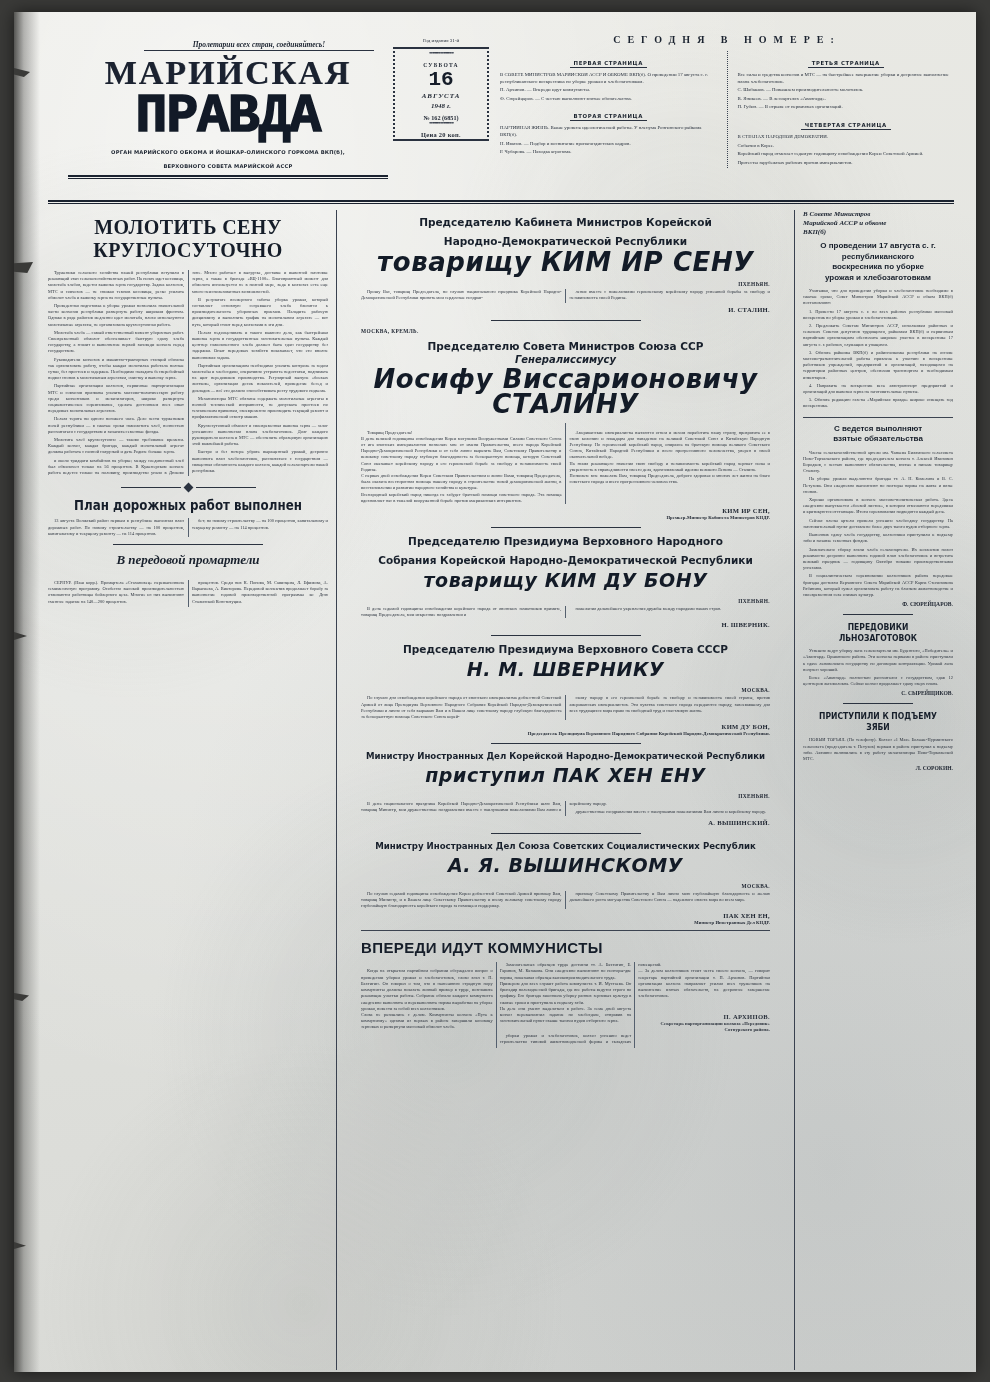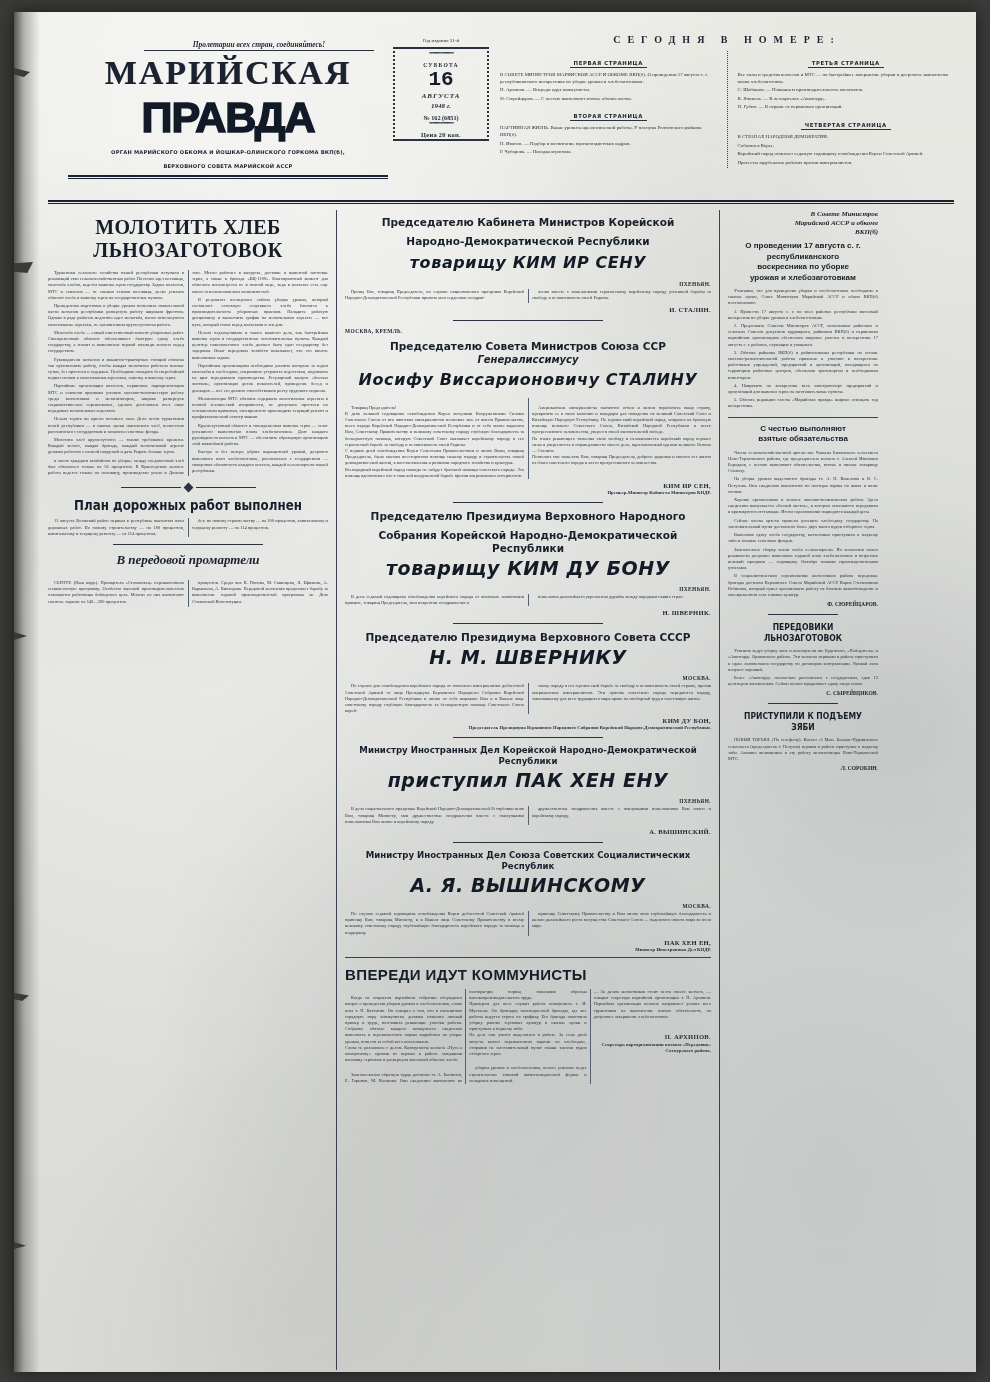--- a/index.html
+++ b/index.html
@@ -70,22 +70,22 @@
     border-bottom:1px solid #2a3240; padding-bottom:1px;
     filter: blur(.15px);
   }
   .nameplate { position:absolute; left:20px; top:26px; width:320px; text-align:center; }
   .np-top {
     font-family:"Liberation Serif", serif; font-weight:700;
     font-size:34px; letter-spacing:2px; color:#1b2230; line-height:34px;
     text-shadow:.4px .4px 0 rgba(30,38,52,.5);
   }
   .np-main {
-    font-family:Liberation Sans, sans-serif; font-weight:700;
-    font-size:43px; line-height:50px; letter-spacing:-1px;
+    font-family:Liberation Mono, monospace; font-weight:700;
+    font-size:53px; line-height:50px; letter-spacing:-1px;
     color:#121a27; margin-top:2px;
     -webkit-text-stroke:1.6px #121a27;
   }
   .np-sub {
     margin-top:7px; font-family:"DejaVu Sans", sans-serif; font-weight:700;
     font-size:5.2px; line-height:7px; letter-spacing:.2px; color:#1e2632;
     filter: blur(.15px);
   }
   .np-rule { margin-top:5px; border-top:2.5px solid #1b2330; border-bottom:1px solid #1b2330; height:4px; }
 
@@ -125,42 +125,42 @@
     padding:0 4px 1px; margin:0 auto 4px; filter:blur(.15px);
   }
   .toc-head-wrap { text-align:center; }
   .toc-entry { font-size:4.9px; line-height:6.6px; color:#29313d; margin-bottom:2px; filter:blur(.18px);}
   .toc-lead { text-indent:0; }
   .masthead-rule { position:absolute; left:0; right:0; bottom:2px; border-top:2.5px solid #1b2330; border-bottom:1px solid #1b2330; height:4px;}
 
   
   #main { position:relative; display:flex; margin-top:4px; height:1160px; }
   .col-left  { width:288px; padding-right:8px; }
-  .col-mid   { width:384px; padding:0 8px; border-left:1px solid #39414f; border-right:1px solid #39414f; }
+  .col-mid   { width:459px; padding:0 24px; border-left:1px solid #39414f; border-right:1px solid #39414f; }
   .col-right { width:158px; padding-left:8px; }
 
   .two-col { column-count:2; column-gap:8px; column-rule:1px solid #55606e; }
   .three-col { column-count:3; column-gap:7px; column-rule:1px solid #55606e; }
 
   
   h1.lead {
     font-family:"Liberation Serif", serif; font-weight:700;
     font-size:20px; line-height:23px; text-align:center;
     margin:6px 0 8px; letter-spacing:.4px; color:#151d29;
     filter: blur(.12px);
   }
   h2.tgram-to {
     font-family:"DejaVu Sans", sans-serif; font-weight:700;
     font-size:10.5px; line-height:13px; text-align:center;
     margin:6px 0 1px; color:#18202c; filter:blur(.12px);
   }
   h2.tgram-to.small { font-size:8.6px; line-height:11px; }
   h3.tgram-name {
     font-family:"DejaVu Sans", sans-serif; font-weight:700; font-style:italic;
-    font-size:16px; line-height:25px; text-align:center; margin:2px 0 6px;
+    font-size:26px; line-height:25px; text-align:center; margin:2px 0 6px;
     letter-spacing:.6px; color:#131b27; filter:blur(.12px);
   }
   h3.tgram-name.sz2 { font-size:19px; line-height:23px; }
   .gen-line {
     font-family:"DejaVu Sans", sans-serif; font-weight:700; font-style:italic;
     font-size:10px; text-align:center; margin:0; color:#18202c; filter:blur(.12px);
   }
   .place { font-size:5.4px; font-weight:700; letter-spacing:.4px; margin:0 0 2px; filter:blur(.15px);}
   .place.right { text-align:right; }
   .sig { text-align:right; font-weight:700; font-size:6.6px; margin-top:3px; letter-spacing:.3px; filter:blur(.15px);}
@@ -180,21 +180,21 @@
   }
   h2.cond {
     font-family:"DejaVu Sans", sans-serif; font-weight:700;
     font-size:13.5px; text-align:center; margin:6px 0 5px;
     transform:scaleX(.88); color:#161e2a; filter:blur(.12px);
   }
 
   
   .rt-box { border-bottom:1px solid #3b4350; padding-bottom:5px; margin-bottom:6px; }
   .rt-kicker {
-    text-align:right; font-style:italic; font-weight:700;
+    text-align:left; font-style:italic; font-weight:700;
     font-size:7px; line-height:9px; margin-bottom:4px; color:#1b2330;
     filter:blur(.13px);
   }
   .rt-title {
     text-align:center; font-family:"Liberation Sans", sans-serif; font-weight:700;
     font-size:8px; line-height:10.5px; margin:2px 0 5px; color:#161e2a;
     filter:blur(.13px);
   }
   .rt-title.cond { font-family:"DejaVu Sans", sans-serif; font-size:8.5px; transform:scaleX(.9); }
   .rt-sig { text-align:right; font-weight:700; font-size:5.6px; margin-top:3px; filter:blur(.15px);}
@@ -269,21 +269,21 @@
           </div>
         </div>
       </div>
 
       <div class="masthead-rule"></div>
     </div>
 
     <div id="main">
 
       <div class="col-left">
-        <h1 class="lead">МОЛОТИТЬ ХЛЕБ ЛЬНОЗАГОТОВОК</h1>
+        <h1 class="lead">МОЛОТИТЬ СЕНУ КРУГЛОСУТОЧНО</h1>
 
         <div class="two-col body-txt">
           <p>Труженики сельского хозяйства нашей республики вступили в решающий этап сельскохозяйственных работ. На полях идет косовица, молотьба хлебов, ведется вывозка зерна государству. Задача колхозов, МТС и совхозов — не снижая темпов косовицы, резко усилить обмолот хлеба и вывозку зерна на государственные пункты.</p>
           <p>Проведенная подготовка к уборке урожая позволила значительной части колхозов республики развернуть работу широким фронтом. Однако в ряде районов медленно идет молотьба, плохо используются молотильные агрегаты, не организована круглосуточная работа.</p>
           <p>Молотьба хлеба — самый ответственный момент уборочных работ. Своевременный обмолот обеспечивает быструю сдачу хлеба государству, а значит и выполнение первой заповеди колхоза перед государством.</p>
           <p>Руководители колхозов и машинно-тракторных станций обязаны так организовать работу, чтобы каждая молотилка работала полные сутки, без простоев и задержек. Необходимо наладить бесперебойный подвоз снопов к молотильным агрегатам, очистку и вывозку зерна.</p>
           <p>Партийные организации колхозов, первичные парторганизации МТС и совхозов призваны усилить массово-политическую работу среди колхозников и механизаторов, широко развернуть социалистическое соревнование, сделать достоянием всех опыт передовых молотильных агрегатов.</p>
           <p>Нельзя терять ни одного погожего часа. Дело чести тружеников полей республики — в сжатые сроки намолотить хлеб, полностью рассчитаться с государством и засыпать семенные фонды.</p>
           <p>Молотить хлеб круглосуточно — таково требование времени. Каждый колхоз, каждая бригада, каждый молотильный агрегат должны работать с полной нагрузкой и дать Родине больше зерна.</p>
           <p>и около тридцати комбайнов на уборке; между соединенный хлеб был обмолочен только на 56 процентов. В Куженерском колхозе работа ведется только на половину, производство упало в Дюково зоне. Много работает в выгрузке, доставке и вывозной заготовке зерна, а также в бригаде «ВЦ-1100». Благоприятный момент для обмолота используется не в полной мере, ведь в колхозах есть еще много неиспользованных возможностей.</p>
@@ -446,21 +446,21 @@
             <p>1. Провести 17 августа с. г. во всех районах республики массовый воскресник по уборке урожая и хлебозаготовкам.</p>
             <p>2. Предложить Советам Министров АССР, исполкомам районных и сельских Советов депутатов трудящихся, райкомам ВКП(б) и первичным партийным организациям обеспечить широкое участие в воскреснике 17 августа с. г. рабочих, служащих и учащихся.</p>
             <p>3. Обязать райкомы ВКП(б) и райисполкомы республики на основе массово-разъяснительной работы привлечь к участию в воскреснике работников учреждений, предприятий и организаций, находящихся на территории районных центров, обеспечив транспортом и необходимым инвентарем.</p>
             <p>4. Направить на воскресник весь автотранспорт предприятий и организаций для вывозки зерна на заготовительные пункты.</p>
             <p>5. Обязать редакцию газеты «Марийская правда» широко освещать ход воскресника.</p>
           </div>
         </div>
 
         <div>
           <div class="rt-title">
-            <div>С честью выполняют</div>
+            <div>С ведется выполняют</div>
             <div>взятые обязательства</div>
           </div>
           <div class="body-txt">
             <p>Члены сельскохозяйственной артели им. Чапаева Билямского сельсовета Ново-Торъяльского района, где председателем колхоза т. Алексей Иванович Бородков, с честью выполняют обязательства, взятые в письме товарищу Сталину.</p>
             <p>На уборке урожая выделяются бригады тт. А. Н. Комелина и В. С. Петухова. Они ежедневно выполняют по полторы нормы на жатве и вязке снопов.</p>
             <p>Хорошо организована в колхозе массово-политическая работа. Здесь ежедневно выпускается «боевой листок», в котором отмечаются передовики и критикуются отстающие. Итоги соревнования подводятся каждый день.</p>
             <p>Сейчас члены артели провели успешно хлебосдачу государству. На заготовительный пункт доставлено более двух тысяч пудов отборного зерна.</p>
             <p>Выполнив сдачу хлеба государству, колхозники приступили к подъему зяби и засыпке семенных фондов.</p>
             <p>Замечательно сборку взяли хлеба сельхозартели. Их коллектив полон решимости досрочно выполнить годовой план хлебозаготовок и встретить великий праздник — годовщину Октября новыми производственными успехами.</p>
             <p>В социалистическом соревновании колхозников района передовые бригады достигли Верховного Совета Марийской АССР Карпа Степановича Рябинина, который сумел организовать работу на близком животноводстве и своевременном севе озимых культур.</p>

